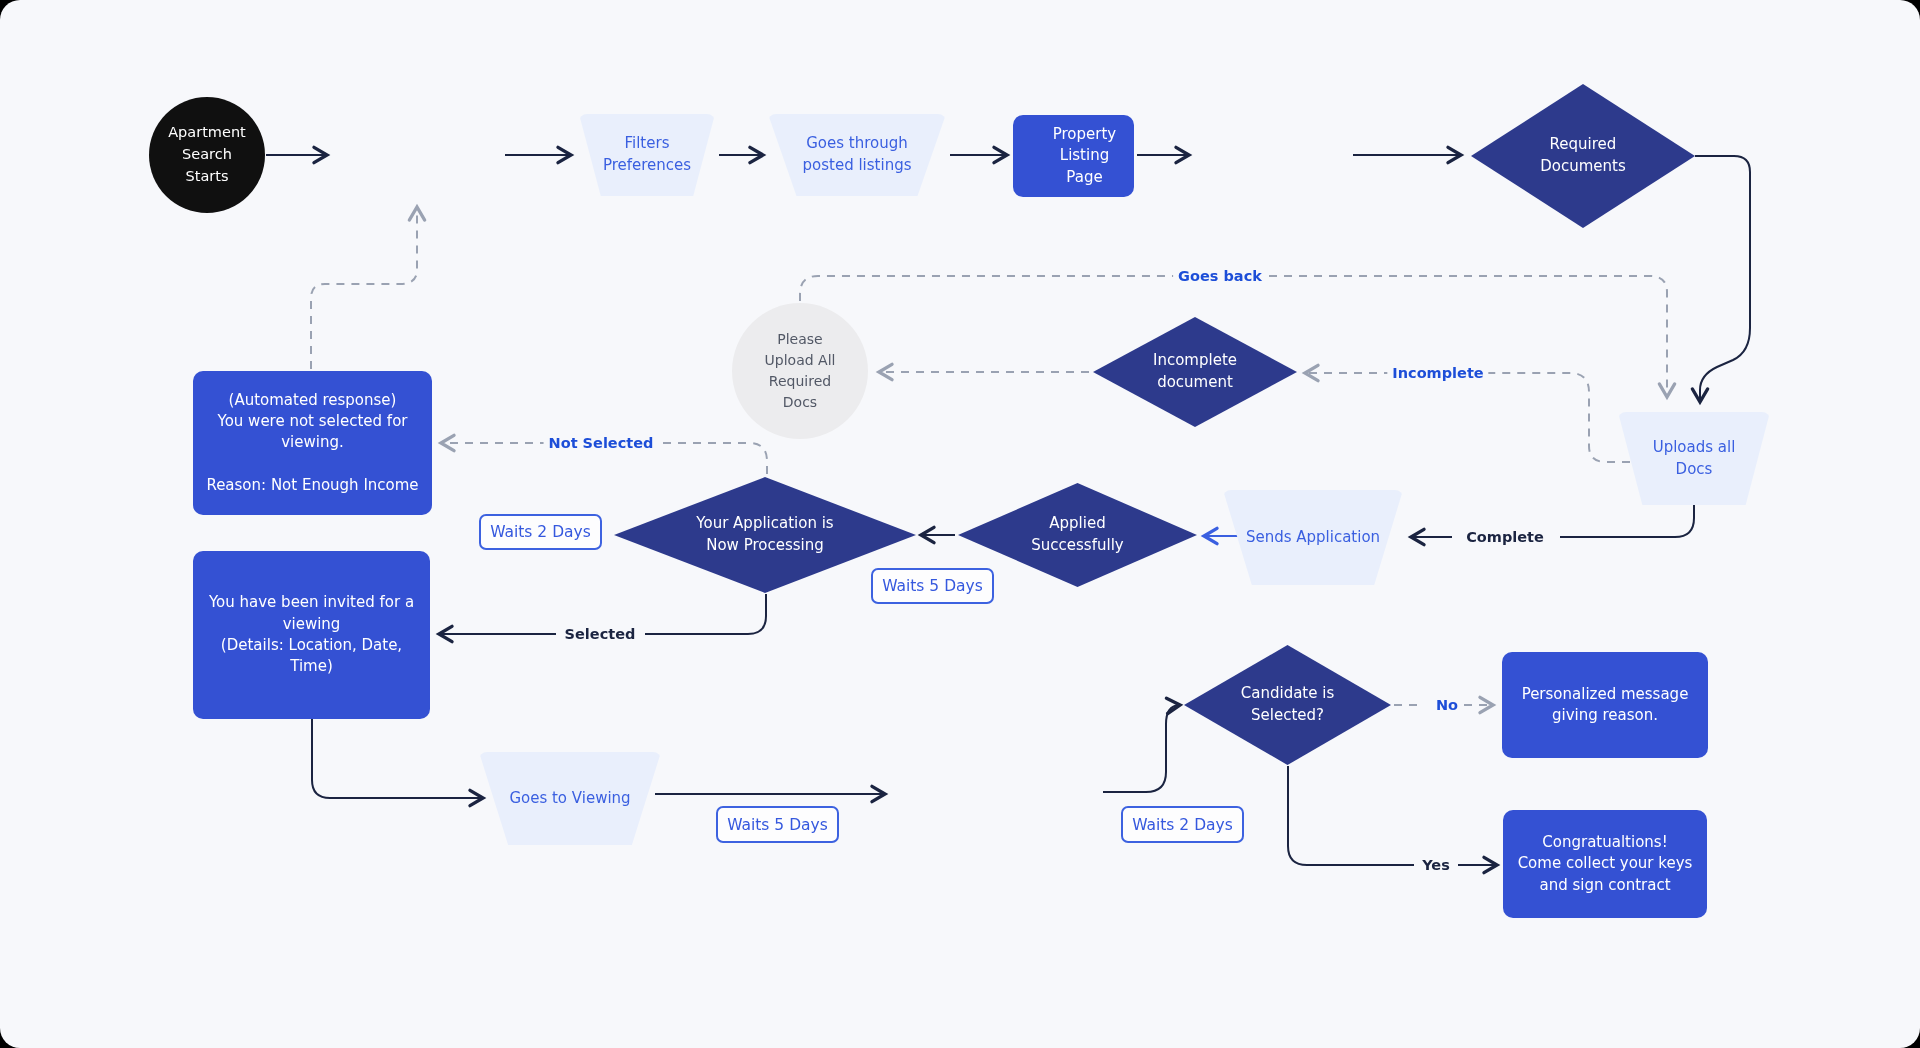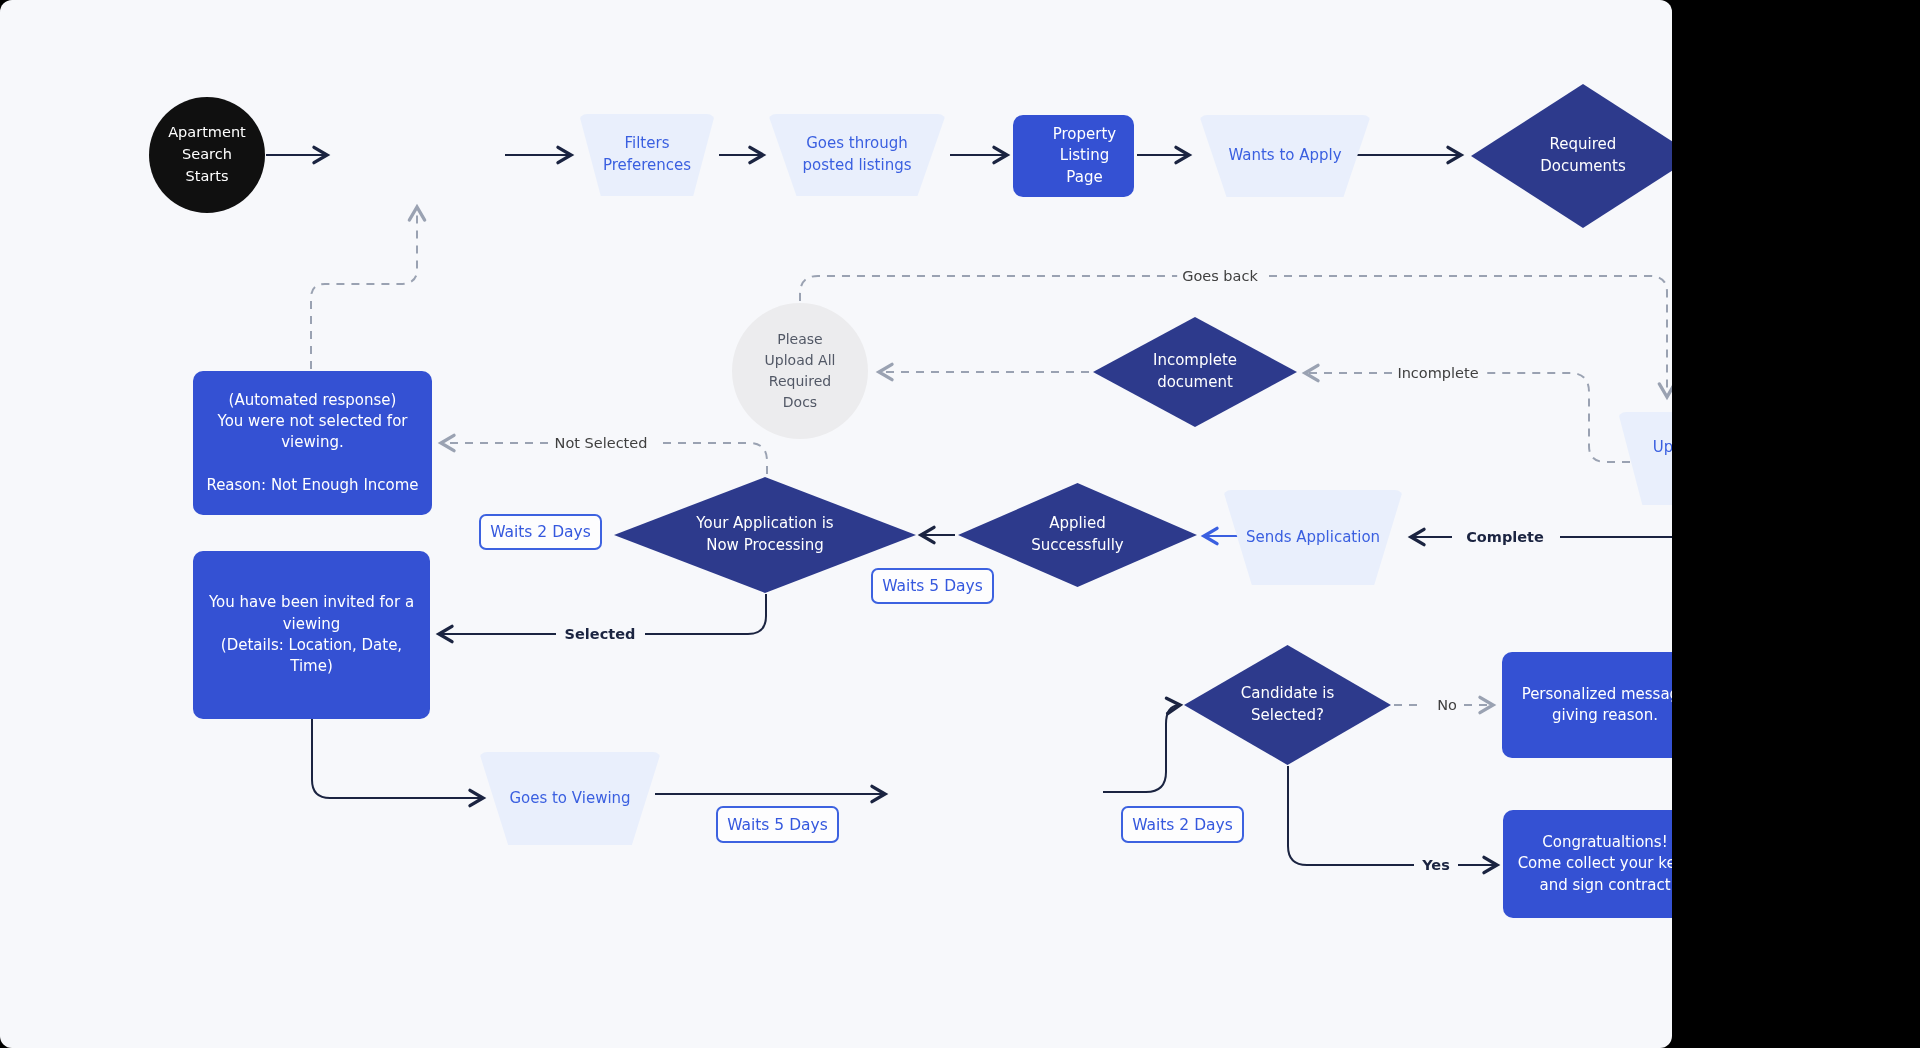--- a/index.html
+++ b/index.html
@@ -1,32 +1,32 @@
 <!DOCTYPE html>
 <html style="--royal: #3451d3; --navy: #2d3a8c; --trapbg: #e9effc; --traptext: #3a5fe0; --waitborder: #3d62e0; --waittext: #3558de;"><head>
 <meta charset="utf-8">
 <style>
   html,body{margin:0;padding:0;background:#000;}
   body{font-family:"DejaVu Sans","Liberation Sans",sans-serif;}
-  .stage{position:relative;width:1672px;height:1048px;background:#f7f8fb;border-radius:12px;overflow:hidden;}
+  .stage{position:relative;width:1920px;height:1048px;background:#f7f8fb;border-radius:20px;overflow:hidden;}
   svg.wires{position:absolute;left:0;top:0;width:1920px;height:1048px;}
   .node{position:absolute;display:flex;align-items:center;justify-content:center;
         text-align:center;white-space:pre-line;box-sizing:border-box;}
   .shape-rect{background:var(--royal);color:#fff;border-radius:10px;font-size:15px;line-height:1.42;font-weight:500;padding:6px;}
   .shape-diamond{background:var(--navy);color:#fff;clip-path:polygon(50% 0,100% 50%,50% 100%,0 50%);
         font-size:15px;line-height:1.45;font-weight:500;}
   .shape-trap{background:var(--trapbg);color:var(--traptext);clip-path:polygon(0 0,100% 0,84% 100%,16% 100%);
         font-size:15px;line-height:1.45;font-weight:500;border-radius:8px;}
   .shape-start{background:#101010;color:#fff;border-radius:50%;font-size:14.5px;line-height:1.5;font-weight:500;}
   .shape-graycircle{background:#ececee;color:#525866;border-radius:50%;font-size:14px;line-height:1.5;font-weight:500;}
   .shape-wait{background:#fdfdfe;border:2px solid var(--waitborder);color:var(--waittext);
         border-radius:7px;font-size:15.5px;font-weight:500;}
   .edge-label{position:absolute;transform:translate(-50%,-50%);font-size:14.5px;
         background:#f7f8fb;padding:0 5px;white-space:nowrap;}
-  .tone-gray{color:#404040;}
+  .tone-gray{color:#1d4ed8;font-weight:bold;}
   .tone-dark{color:#1b2441;font-weight:600;}
   .e-solid{stroke:#1b2441;stroke-width:2;fill:none;}
   .e-blue{stroke:#3a5fe0;stroke-width:2;fill:none;}
   .e-dash{stroke:#9aa2b2;stroke-width:2;fill:none;stroke-dasharray:8 7;}
 </style>
 </head>
 <body>
 
 <div class="stage">
     <svg class="wires" viewBox="0 0 1920 1048">
@@ -72,21 +72,20 @@
     </svg>
     <div class="node shape-start" style="left: 149px; top: 97px; width: 116px; height: 116px;"><span>Apartment
 Search
 Starts</span></div>
     <div class="node shape-trap" style="left: 579px; top: 114px; width: 136px; height: 82px;"><span>Filters
 Preferences</span></div>
     <div class="node shape-trap" style="left: 768px; top: 114px; width: 178px; height: 82px;"><span>Goes through
 posted listings</span></div>
     <div class="node shape-rect" style="left: 1013px; top: 115px; width: 121px; height: 82px; padding-left: 28px;"><span>Property
 Listing Page</span></div>
-    <div class="node shape-trap" style="left: 1199px; top: 115px; width: 172px; height: 82px;"><span>Wants to Apply</span></div>
     <div class="node shape-diamond" style="left: 1471px; top: 84px; width: 224px; height: 144px;"><span>Required
 Documents</span></div>
     <div class="node shape-trap" style="left: 1618px; top: 412px; width: 152px; height: 93px;"><span>Uploads all
 Docs</span></div>
     <div class="node shape-graycircle" style="left: 732px; top: 303px; width: 136px; height: 136px; text-align: center;"><span>Please
 Upload All
 Required
 Docs</span></div>
     <div class="node shape-diamond" style="left: 1093px; top: 317px; width: 204px; height: 110px;"><span>Incomplete
 document</span></div>

